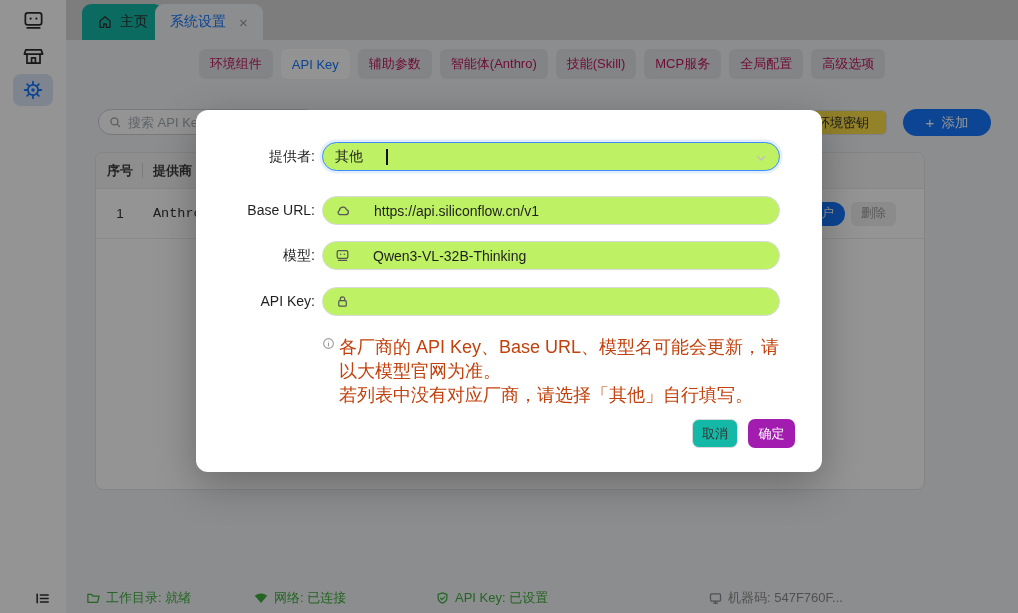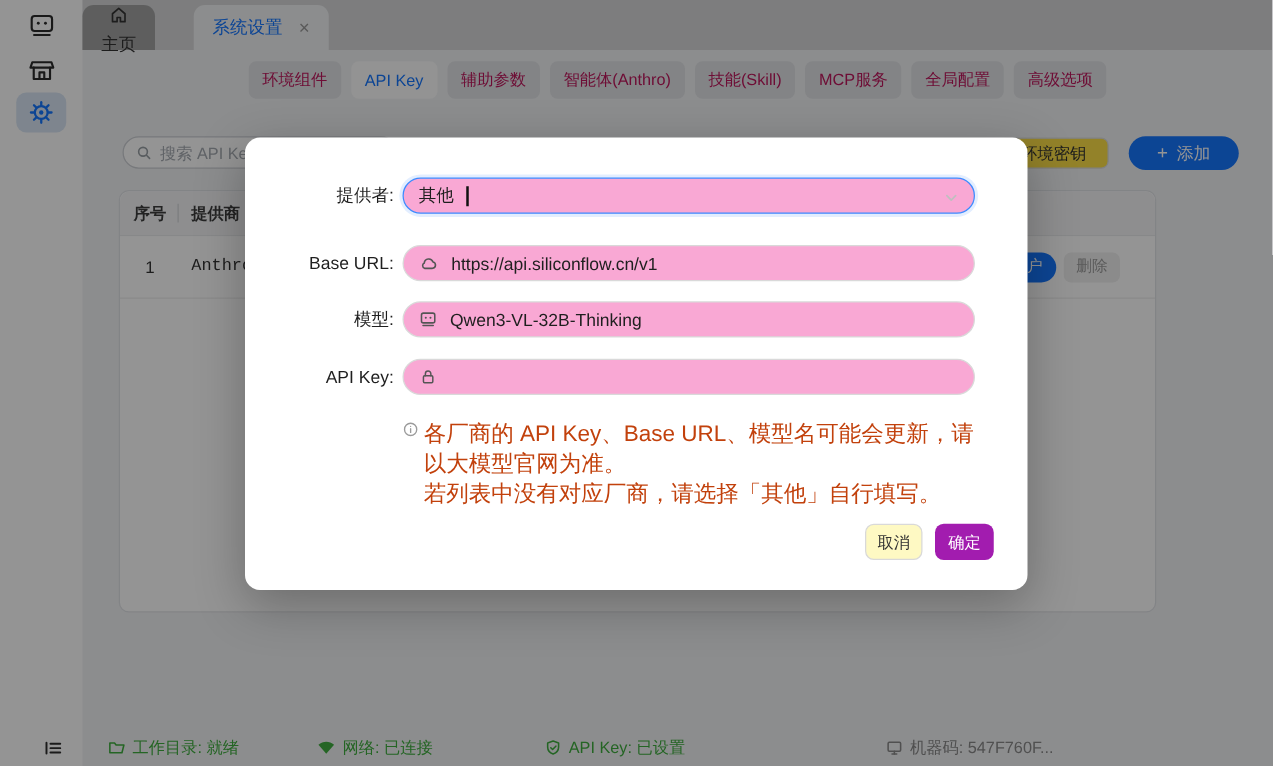--- a/index.html
+++ b/index.html
@@ -11,21 +11,21 @@
   .sidebar { position:absolute; left:0; top:0; width:66px; height:613px; background:#ffffff; z-index:1; }
   .sb-item { position:absolute; left:13px; width:40px; height:32px; border-radius:8px;
              display:flex; align-items:center; justify-content:center; color:#2b2b2b; cursor:pointer; }
   .sb-item.i0 { top:4px; } .sb-item.i1 { top:40px; }
   .sb-item.i2 { top:74px; background:#d9e6f5; color:#1677ff; }
 
   
   .tabstrip { position:absolute; left:66px; top:0; width:952px; height:40px; background:#d7d8da; z-index:1; }
   .tab { position:absolute; top:4px; height:36px; border-radius:9px 9px 0 0; display:flex; align-items:center;
          gap:7px; font-size:14px; color:#333; padding:0 15px; cursor:pointer; }
-  .tab.t-home { left:0; background:#a3a3a3;flex-direction:column; }
+  .tab.t-home { left:16px; background:#14b8a6; }
   .tab.t-settings { left:89px; background:#f2f3f5; color:#1677ff; }
   .tab-close { color:#9a9a9a; font-size:15px; margin-left:6px; }
 
   
   .subtabs { position:absolute; left:66px; top:48px; width:952px; height:32px; display:flex;
              justify-content:center; align-items:center; gap:8px; z-index:1; }
   .subtab { height:30px; padding:0 11px; border-radius:6px; background:#e2e4e7; color:#be185d;
             font-size:13px; display:flex; align-items:center; cursor:pointer; white-space:nowrap; }
   .subtab.active { background:#fdfdfd; color:#1677ff; }
 
@@ -69,36 +69,36 @@
   .st-workdir { left:86px; } .st-network { left:253px; } .st-apikey { left:435px; }
   .st-machine { left:708px; color:#8a8a8a; }
 
   
   .overlay { position:absolute; inset:0; background:rgba(0,0,0,0.42); z-index:50; }
   .dialog { position:absolute; left:196px; top:110px; width:626px; height:362px; background:#fff;
             border-radius:12px; box-shadow:0 12px 40px rgba(0,0,0,.28); z-index:60; }
   .f-label { position:absolute; left:0; width:119px; text-align:right; font-size:14px; color:#1f1f1f;
              line-height:29px; }
   .f-input { position:absolute; left:126px; width:458px; height:29px; border:1px solid #d9d9d9;
-             border-radius:15px; background:#f9a8d4; display:flex; align-items:center; padding:6px 12px; gap:10px;
+             border-radius:15px; background:#bef264; display:flex; align-items:center; padding:6px 12px; gap:23px;
              font-size:14px; color:#1f1f1f; }
   .f-input .in-icon { color:#555; display:flex; }
   .lab-provider { top:32px; } .row-provider { top:32px; border:1.5px solid #3d8bff;
       box-shadow:0 0 0 2.5px rgba(22,119,255,.12); }
   .lab-base { top:86px; } .row-base { top:86px; }
   .lab-model { top:131px; } .row-model { top:131px; }
   .lab-apikey { top:177px; } .row-apikey { top:177px; }
   .caret { width:1.5px; height:16px; background:#111; margin-left:0px; }
   .chevron { position:absolute; right:11px; top:8px; color:#bfbfbf; }
   .note { position:absolute; left:126px; top:226px; width:460px; display:flex; gap:4px; color:#c2410c;
           font-size:18px; line-height:1.32; }
   .note .in-icon { margin-top:1px; color:#9b9b9b; }
   .dlg-btn { position:absolute; top:309px; height:29px; border-radius:7px; font-size:13px; display:flex;
              align-items:center; justify-content:center; cursor:pointer; }
-  .btn-cancel { left:496px; width:46px; background:#fef9c3; border:1px solid #d9d9d9; color:#333; }
+  .btn-cancel { left:496px; width:46px; background:#14b8a6; border:1px solid #d9d9d9; color:#333; }
   .btn-ok { left:552px; width:47px; background:#a21caf; color:#fff; }
 
   svg { display:block; }
 </style>
 </head>
 <body>
 
 <div class="app">
 
   <div class="sidebar">

